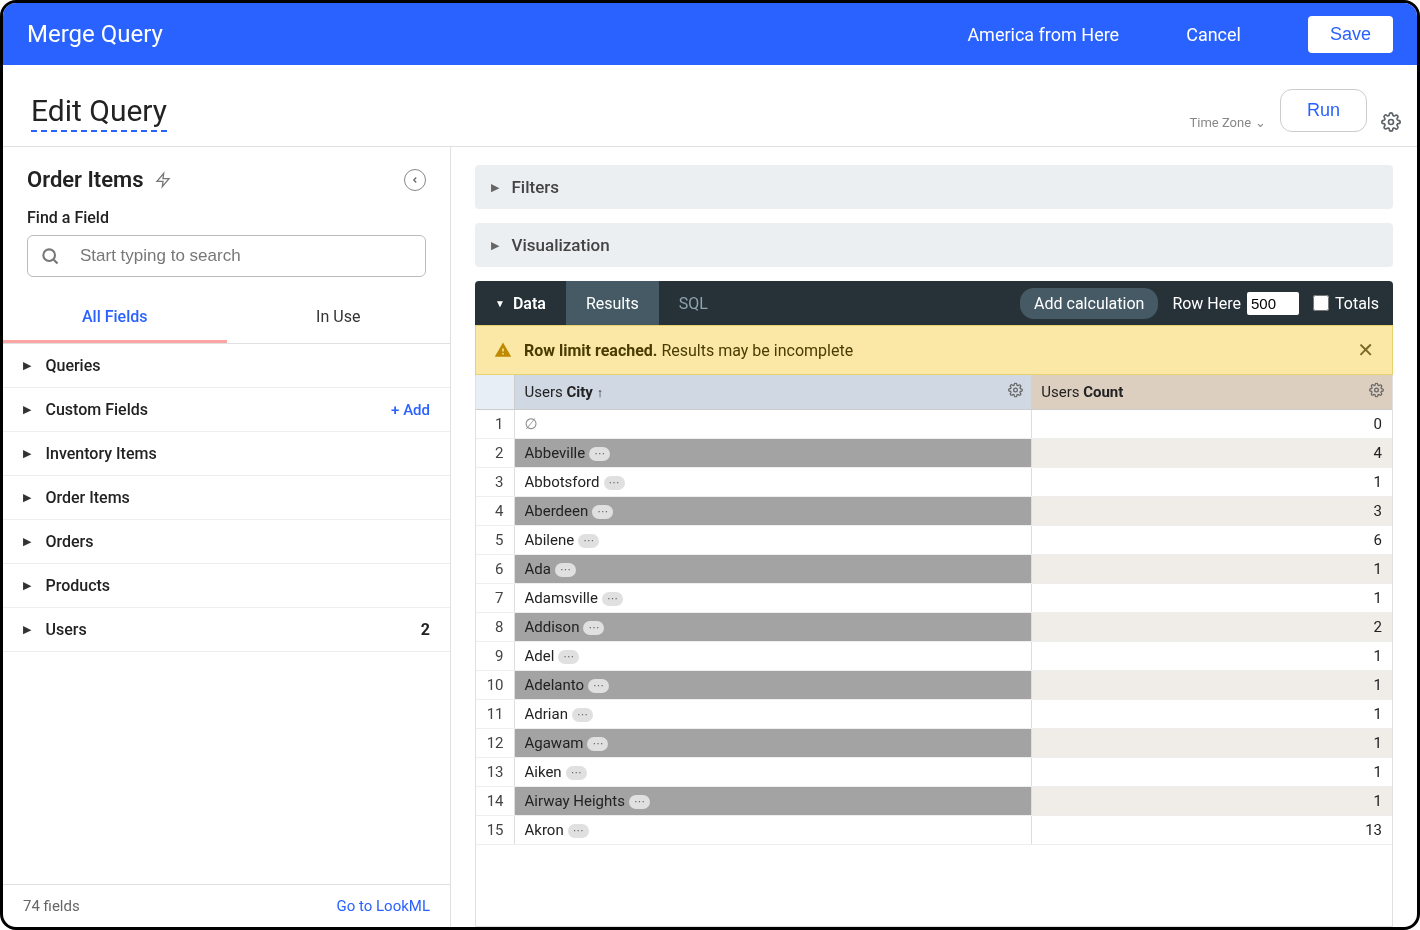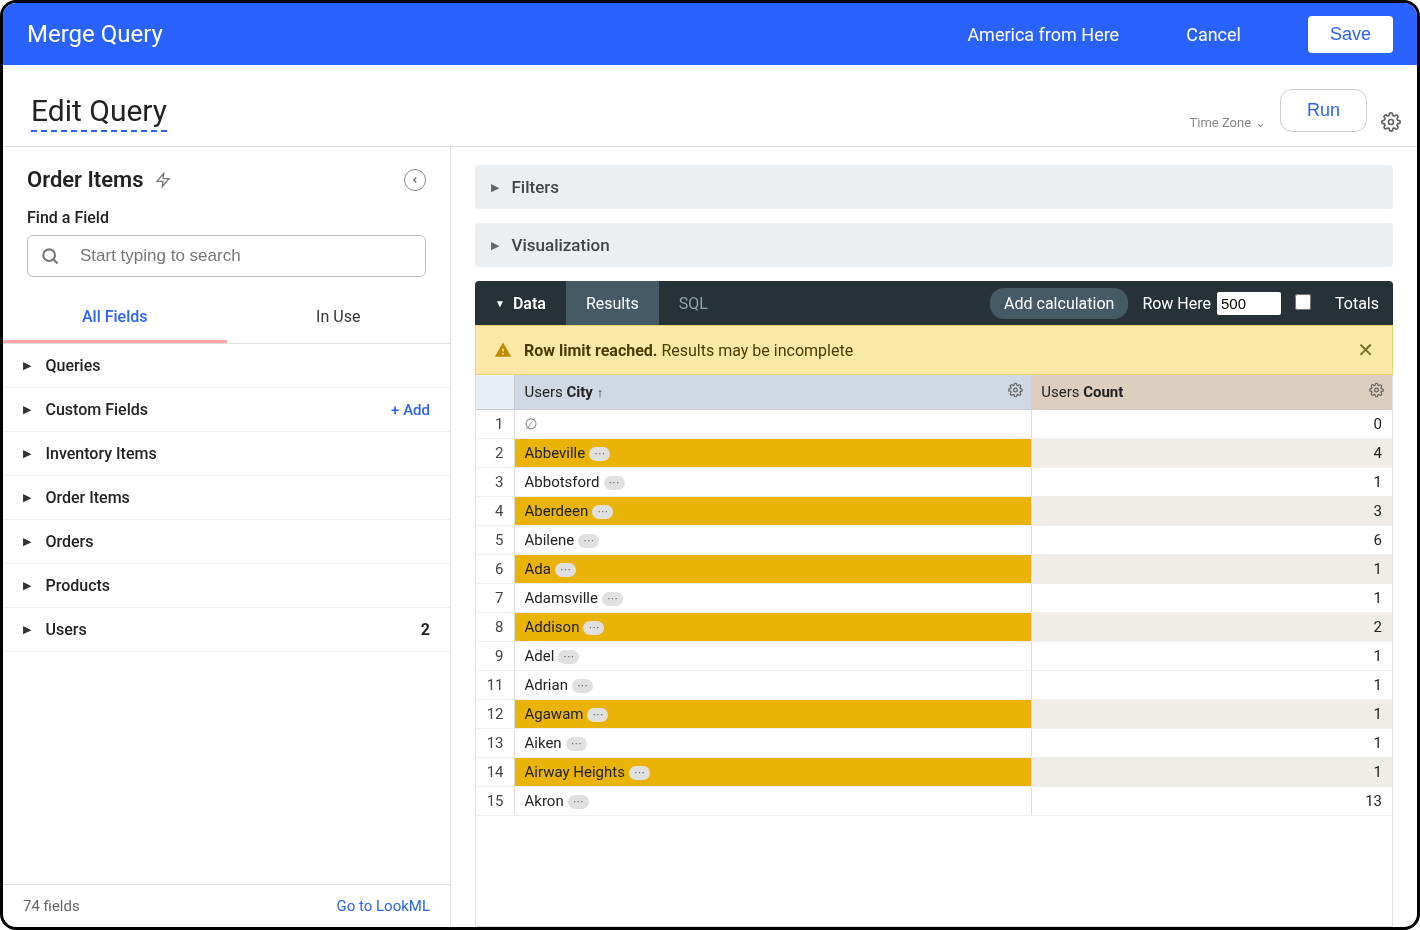--- a/index.html
+++ b/index.html
@@ -230,28 +230,28 @@
   .data-bar-spacer { flex: 1; }
   .add-calc {
     background: #455a64;
     padding: 6px 14px;
     border-radius: 14px;
     margin-right: 14px;
     cursor: pointer;
   }
   .row-limit-label { margin-right: 6px; }
   .row-limit-input {
-    width: 64px;
+    width: 52px;
     padding: 3px 4px;
     font-size: 15px;
     border: none;
     border-radius: 2px;
     margin-right: 14px;
   }
-  .totals-wrap { display: flex; gap: 24px; margin-right: 14px;}
+  .totals-wrap { display: flex; align-items: center; gap: 6px; margin-right: 14px;}
   .totals-wrap input { width: 16px; height: 16px; }
   .warning-bar {
     background: #fbe8a6;
     border: 1px solid #e8d16f;
     color: #4a3b00;
     padding: 12px 18px;
     display: flex;
     align-items: center;
     gap: 12px;
     font-size: 16px;
@@ -288,21 +288,21 @@
   }
   td.rownum {
     text-align: right;
     color: #444;
     background: #fff;
     border-right: 1px solid #ddd;
     width: 38px;
   }
   td.city { border-right: 1px solid #ddd; }
   td.count { text-align: right; padding-right: 18px;}
-  tr.striped td.city { background: #eab308; margin-left: 33px; }
+  tr.striped td.city { background: #a3a3a3; margin-left: 33px; }
   tr.striped td.count { background: #f0ece7; }
   .pill {
     display: inline-block;
     background: #e0e0e0;
     border-radius: 8px;
     font-size: 11px;
     color: #666;
     padding: 0 5px;
     margin-left: 4px;
     line-height: 14px;
@@ -505,20 +505,25 @@
               <tr class="striped">
                 <td class="rownum">8</td>
                 <td class="city">Addison<span class="pill">⋯</span></td>
                 <td class="count">2</td>
               </tr>
               <tr>
                 <td class="rownum">9</td>
                 <td class="city">Adel<span class="pill">⋯</span></td>
                 <td class="count">1</td>
               </tr>
+              <tr class="striped">
+                <td class="rownum">10</td>
+                <td class="city">Adelanto<span class="pill">⋯</span></td>
+                <td class="count">1</td>
+              </tr>
               <tr>
                 <td class="rownum">11</td>
                 <td class="city">Adrian<span class="pill">⋯</span></td>
                 <td class="count">1</td>
               </tr>
               <tr class="striped">
                 <td class="rownum">12</td>
                 <td class="city">Agawam<span class="pill">⋯</span></td>
                 <td class="count">1</td>
               </tr>

